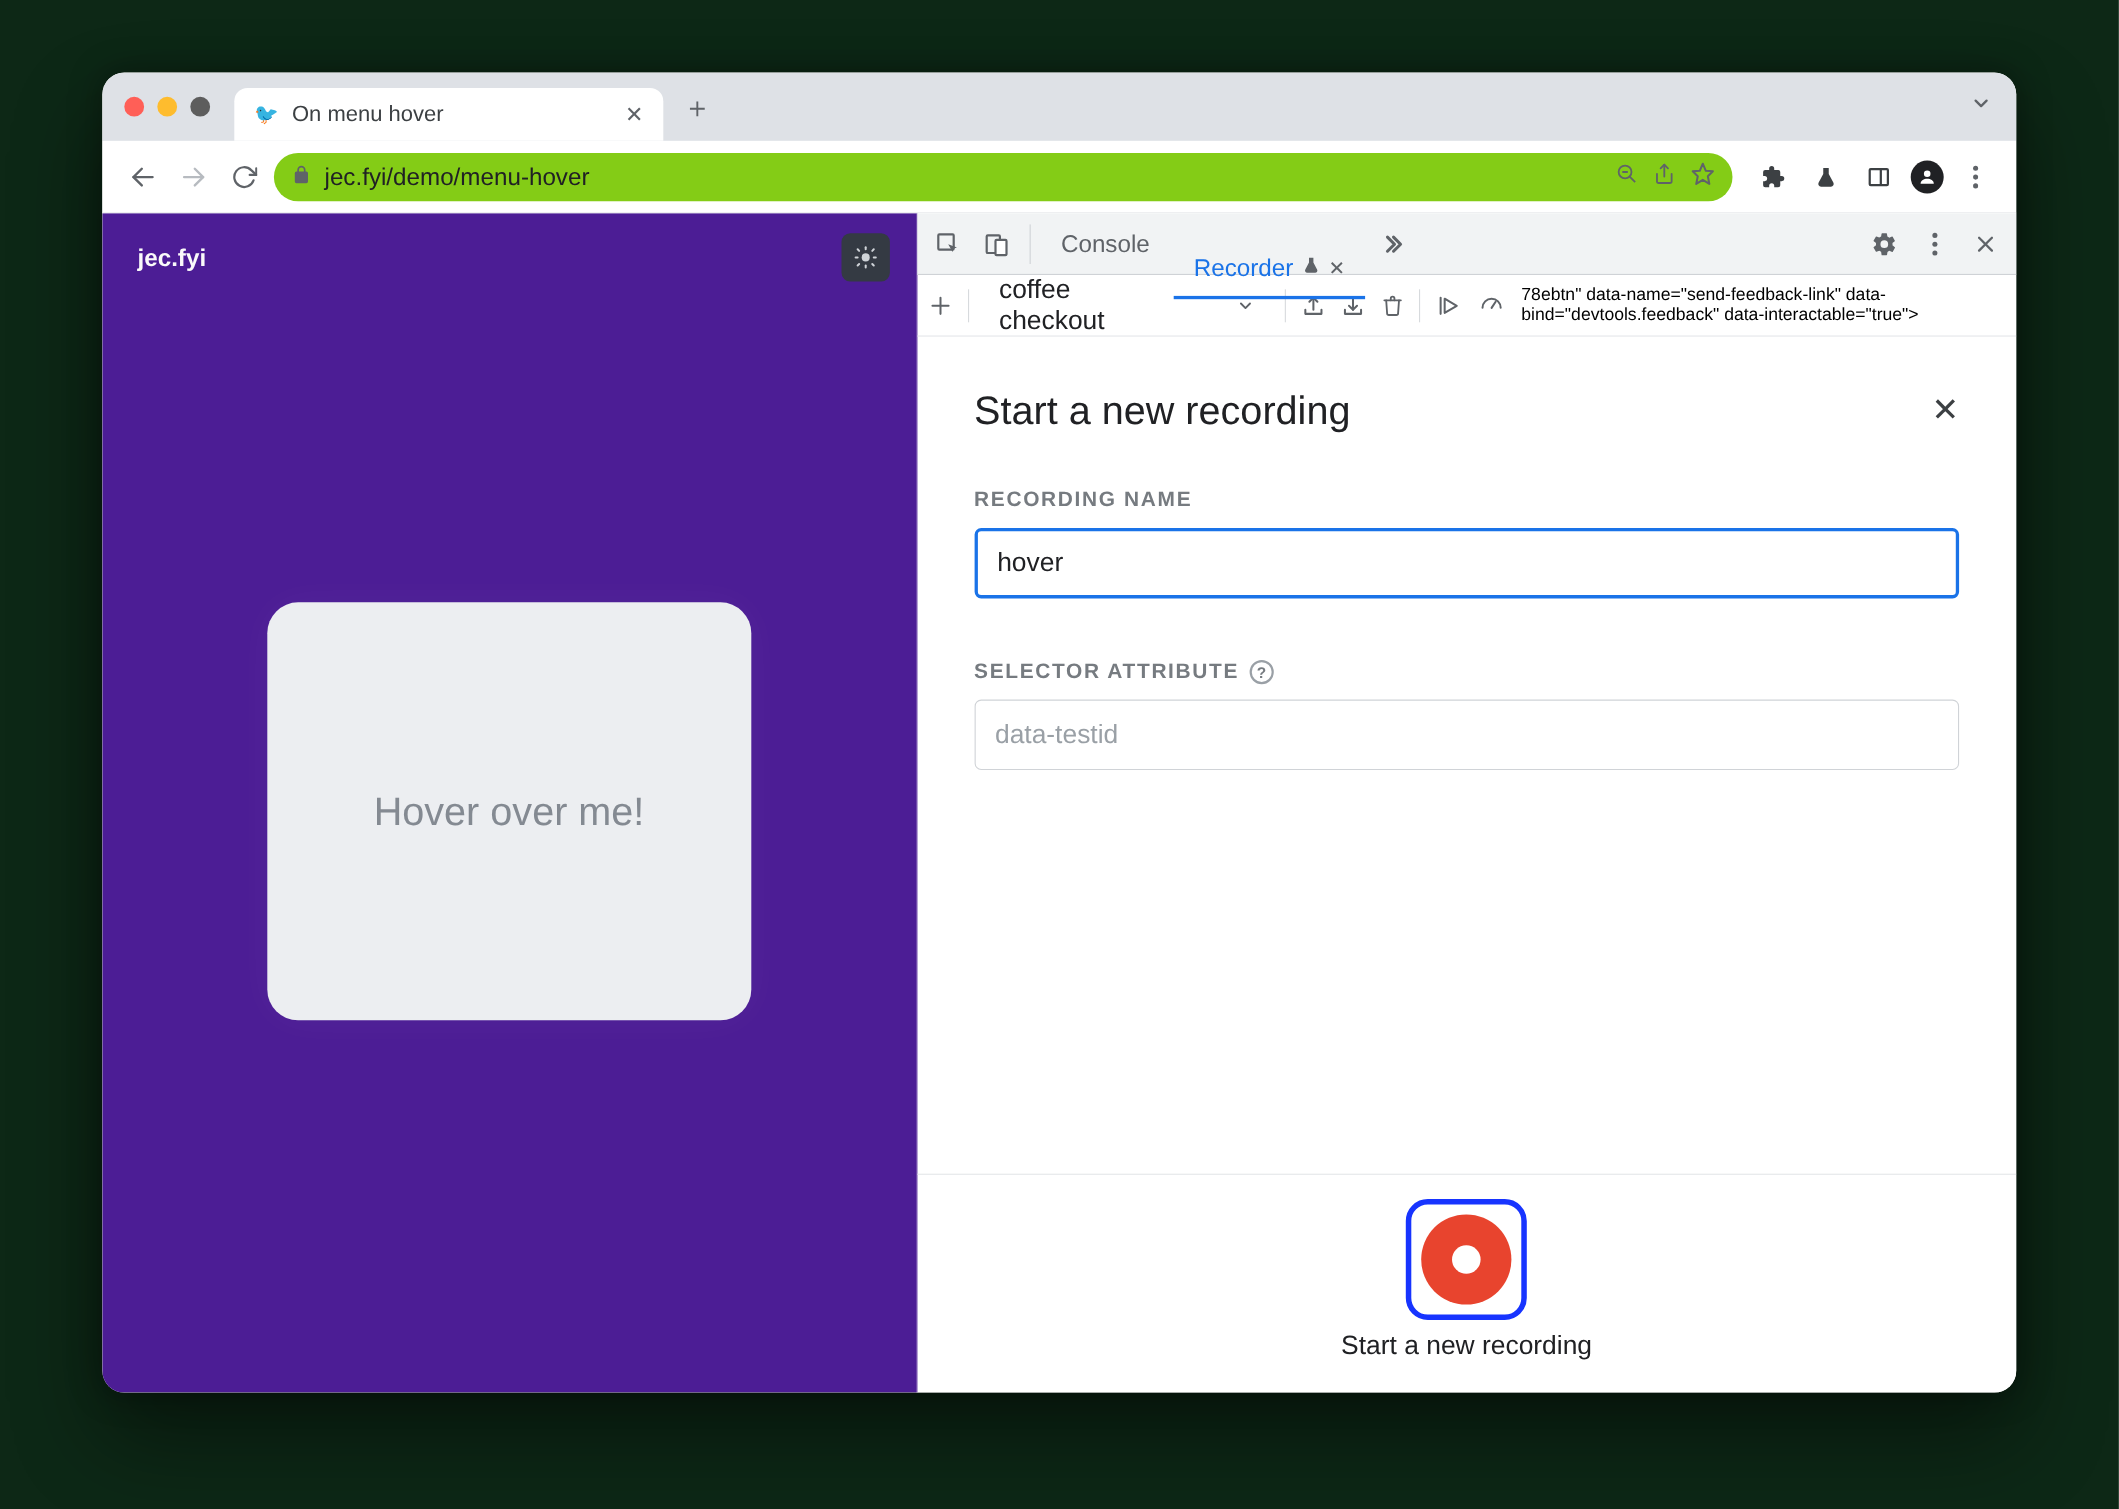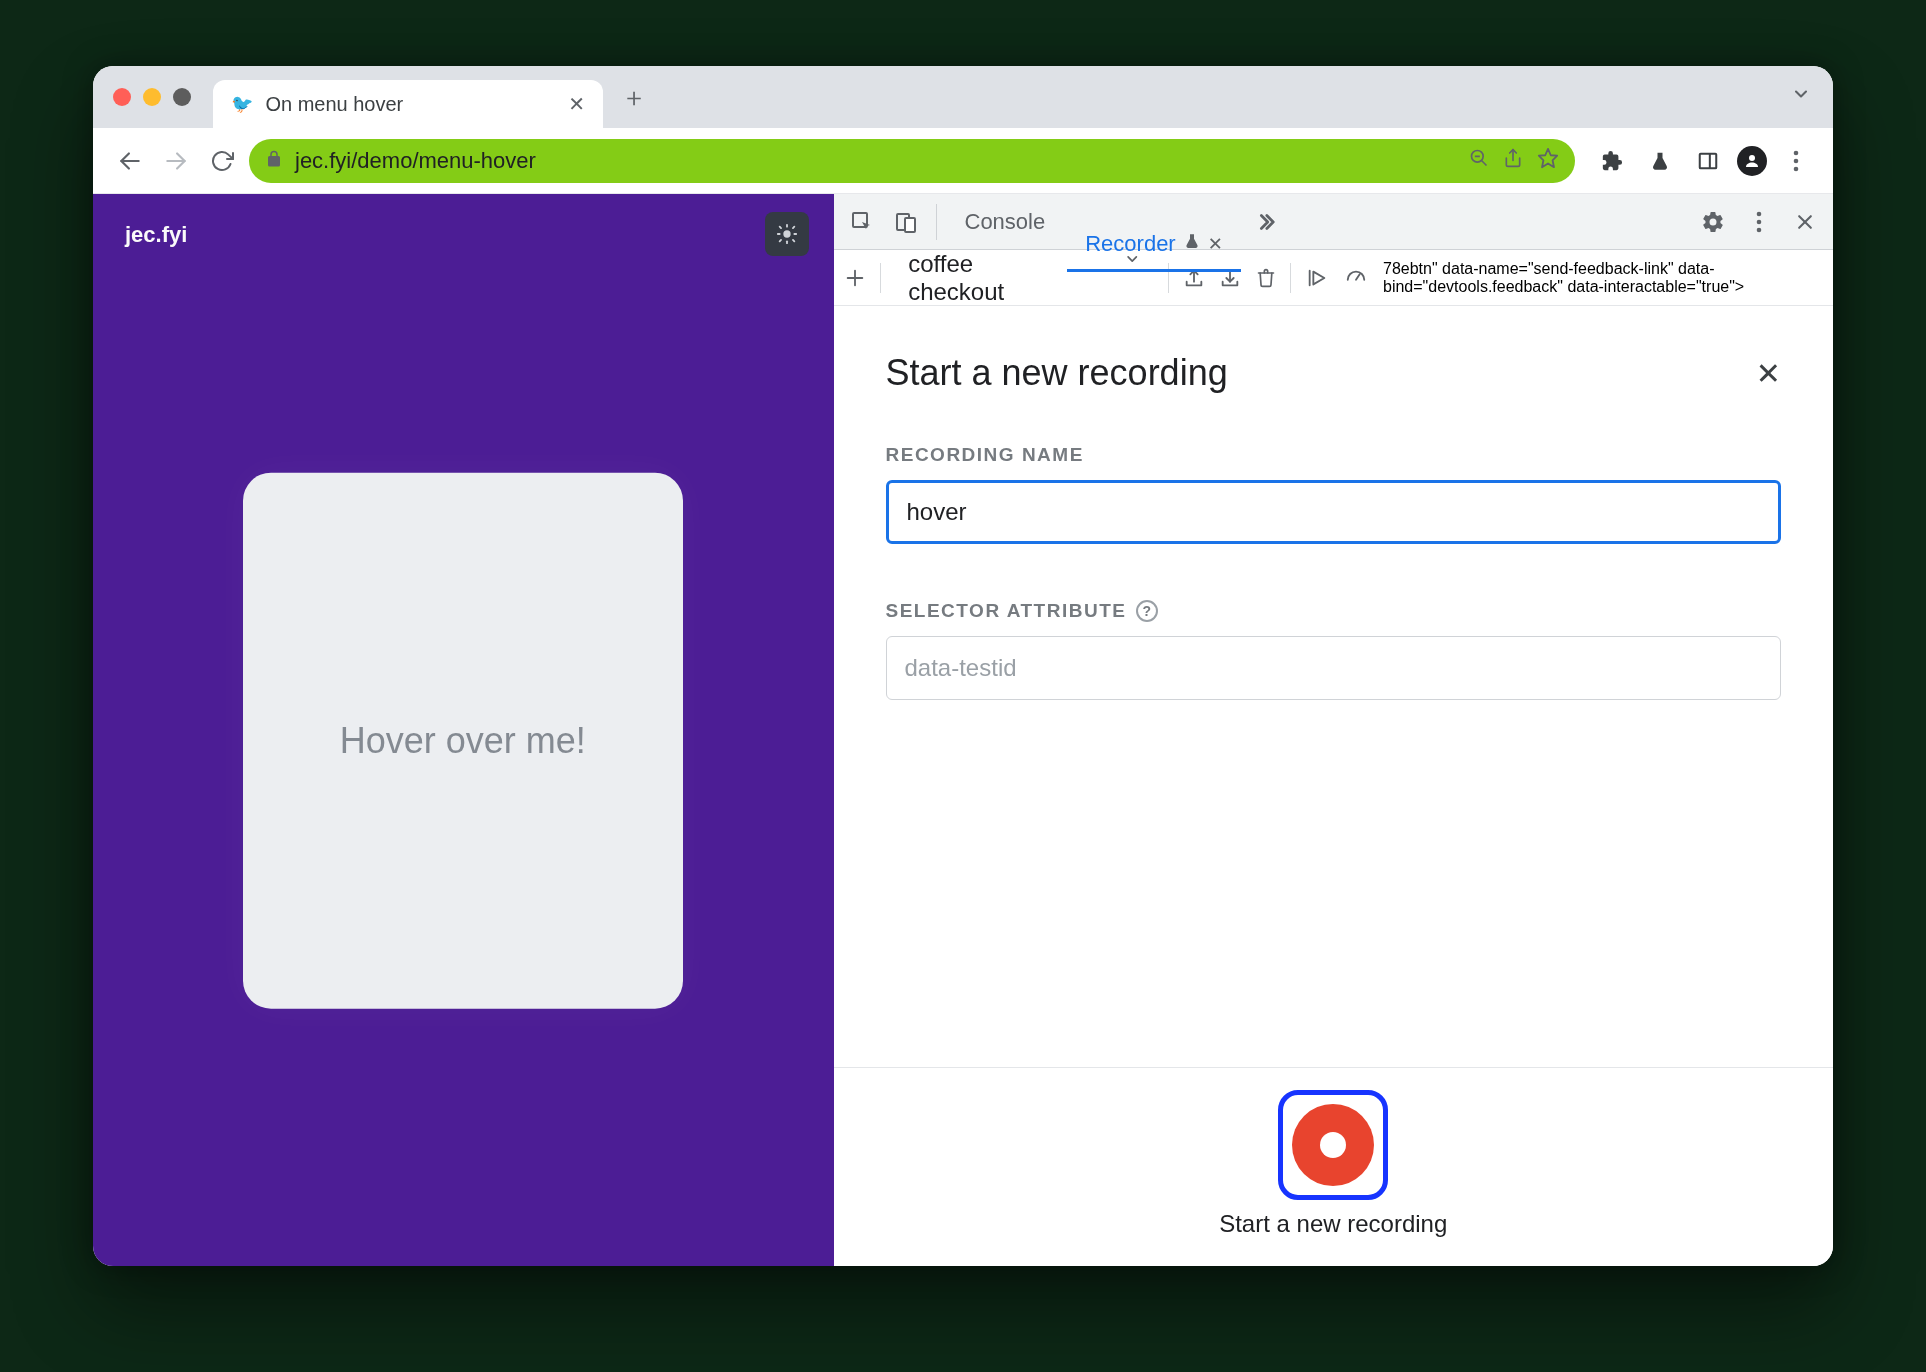--- a/index.html
+++ b/index.html
@@ -66,21 +66,21 @@
     background:#4c1d95;
     position:relative;
   }
   .page-header{ color:#fafafa;font-size:22px;font-weight:600; padding:28px 32px;}
   .theme-toggle{
     position:absolute; top:18px; right:24px; width:44px;height:44px;
     background:#343a43;border-radius:8px;display:flex;align-items:center;justify-content:center;color:#cfd3d8;
   }
   .card{
     position:absolute; left:50%; top:50%; transform:translate(-50%,-48%);
-    width:440px;height:536px;background:#eceef1;border-radius:28px;
+    width:440px;height:380px;background:#eceef1;border-radius:28px;
     display:flex;align-items:center;justify-content:center;
     color:#848a92;font-size:36px;font-weight:500;
     box-shadow:0 0 40px rgba(255,255,255,.04);
   }
 
   
   .devtools{
     flex:1; display:flex; flex-direction:column; border-left:1px solid #4c1d95;
     background:#fff; min-width:0;
   }
@@ -95,21 +95,21 @@
   .dt-tab.active::after{ content:""; position:absolute; left:0;right:0;bottom:-1px;height:3px;background:#1a73e8;}
   .dt-tab .flask{ font-size:18px;}
   .dt-tab .xclose{ font-size:18px; color:#5f6368;}
   .dt-right{ position:absolute; right:8px; display:flex; gap:6px;}
 
   .dt-toolbar{
     height:56px; border-bottom:1px solid #e4e6e9;
     display:flex; align-items:center; padding:0 10px; gap:14px;
   }
   .dt-toolbar .sel{
-    display:flex;gap:62px; font-size:24px; color:#202124;
+    display:flex;align-items:center; gap:62px; font-size:24px; color:#202124;
     padding:0 14px; min-width:260px;
   }
   .tool-icon{ width:34px;height:34px; display:flex;align-items:center;justify-content:center; color:#5f6368;}
   .divider{ width:1px; height:30px; background:#d7dadd;}
 
   .panel-body{ flex:1; overflow:auto; padding:46px 52px 0 52px; }
   .panel-title-row{ display:flex; align-items:center;}
   .panel-title{ font-size:36px; color:#202124; font-weight:400;}
   .panel-close{ margin-left:auto; font-size:30px; color:#3c4043; }
 

